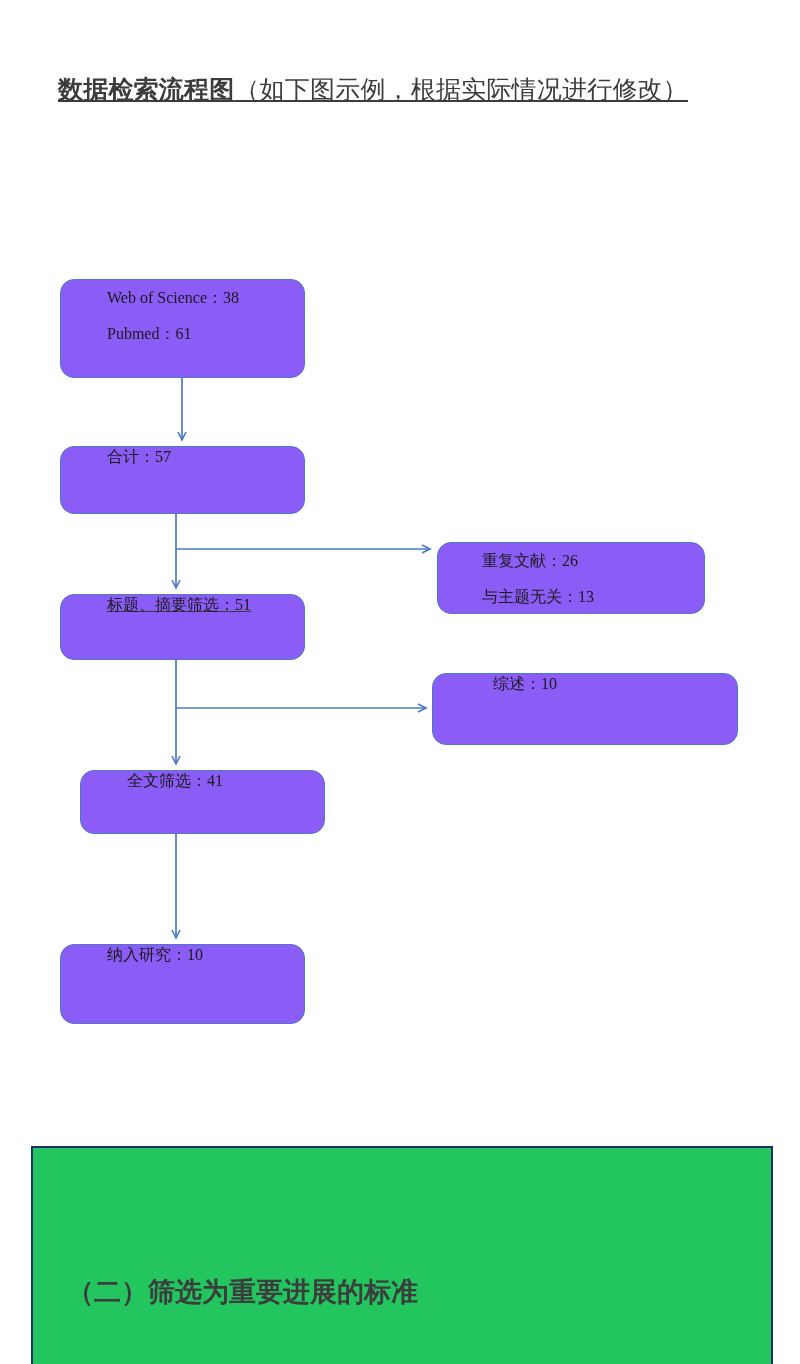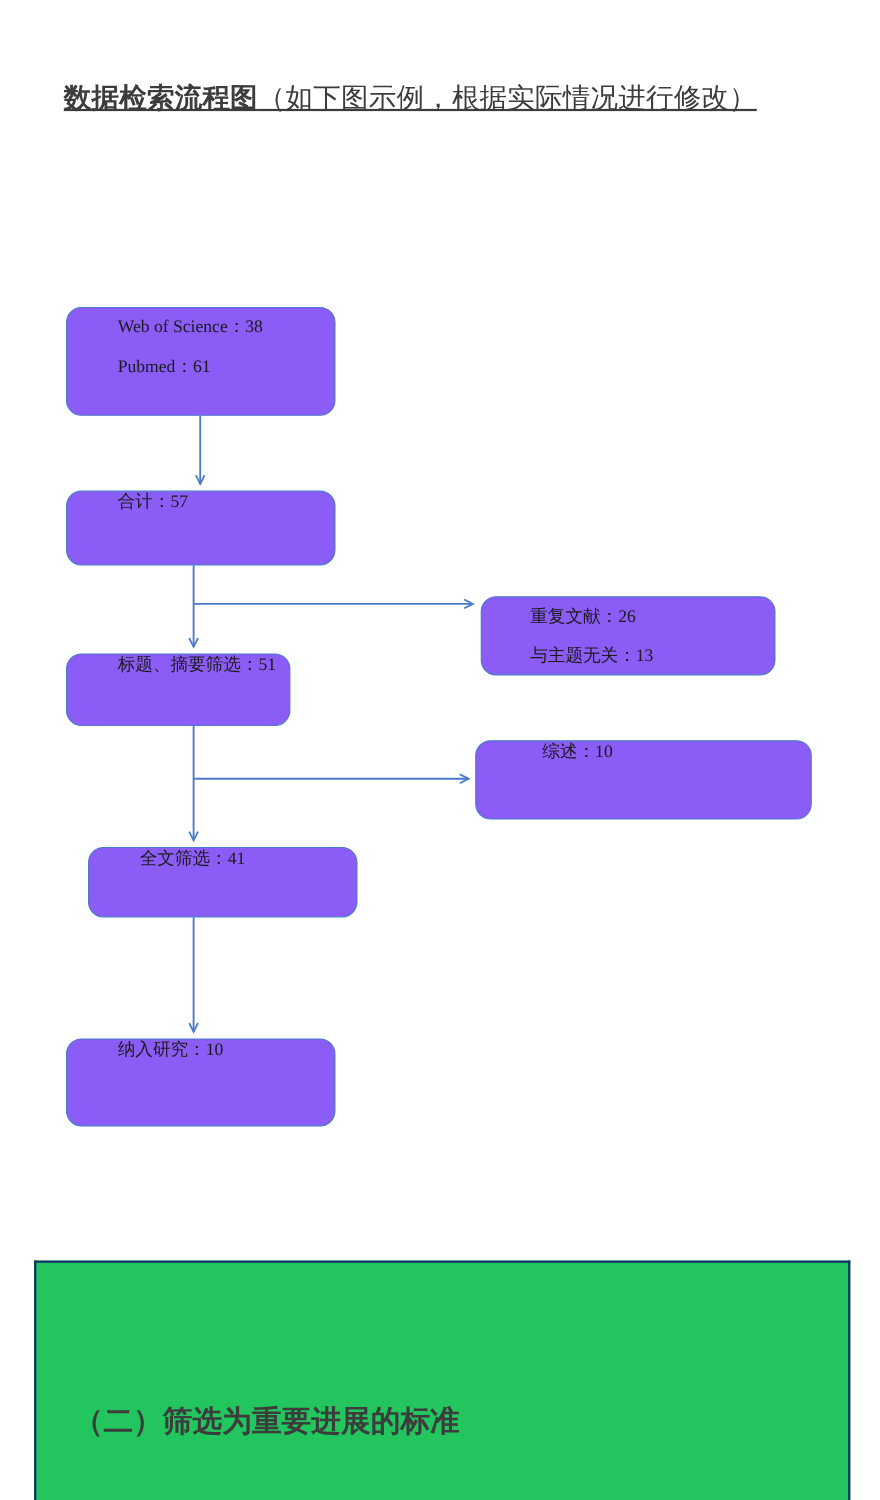--- a/index.html
+++ b/index.html
@@ -63,21 +63,21 @@
   .node.one-line .line {
     line-height: 20px;
   }
   .node.side .line {
     padding-left: 44px;
   }
 
   
   #node-sources      { left: 60px;  top: 279px; width: 245px; height: 99px; }
   #node-total        { left: 60px;  top: 446px; width: 245px; height: 68px; }
-  #node-title-abs    { left: 60px;  top: 594px; width: 204px; height: 66px; }
+  #node-title-abs    { left: 60px;  top: 594px; width: 245px; height: 66px; text-decoration: underline; }
   #node-fulltext     { left: 60px;  top: 770px; width: 245px; height: 64px; margin-left: 20px; }
   #node-included     { left: 60px;  top: 944px; width: 245px; height: 80px; }
   #node-excluded-dup { left: 437px; top: 513px; width: 268px; height: 72px; margin-top: 29px; }
   #node-excluded-rev { left: 432px; top: 673px; width: 306px; height: 72px; padding-left: 16px; }
 
   
   #bottom-frame {
     position: absolute;
     left: 31px;
     top: 1146px;

